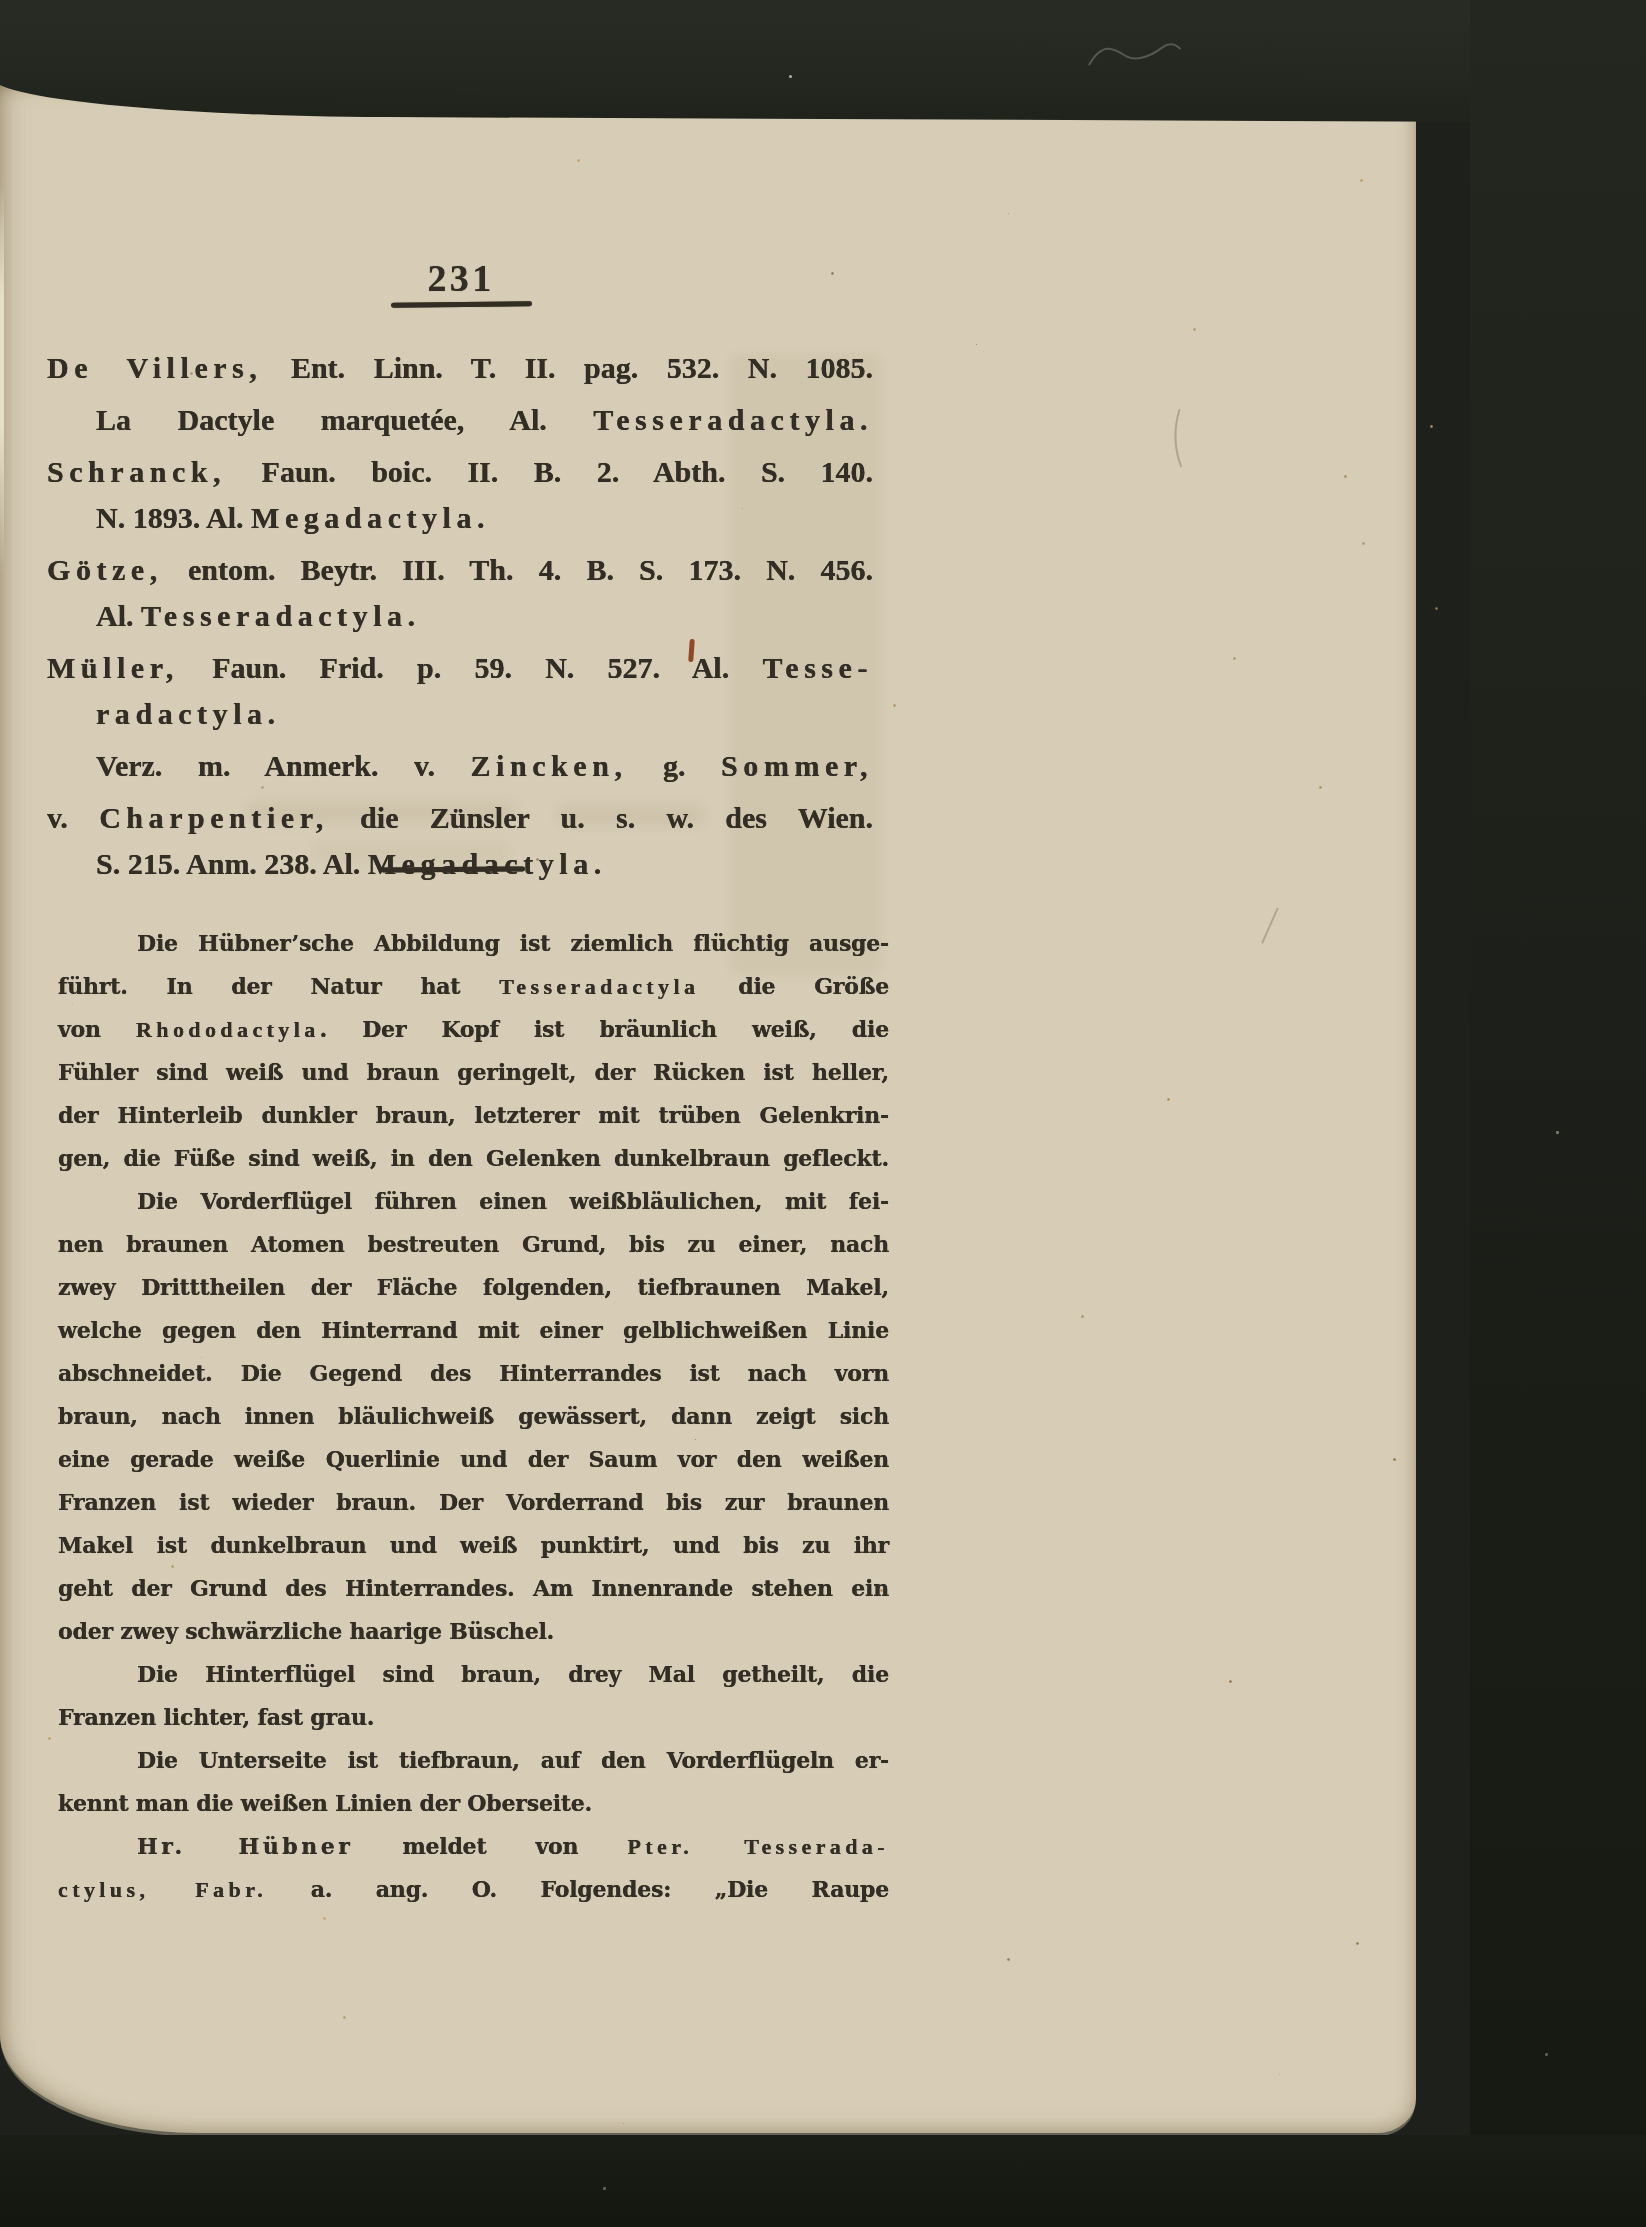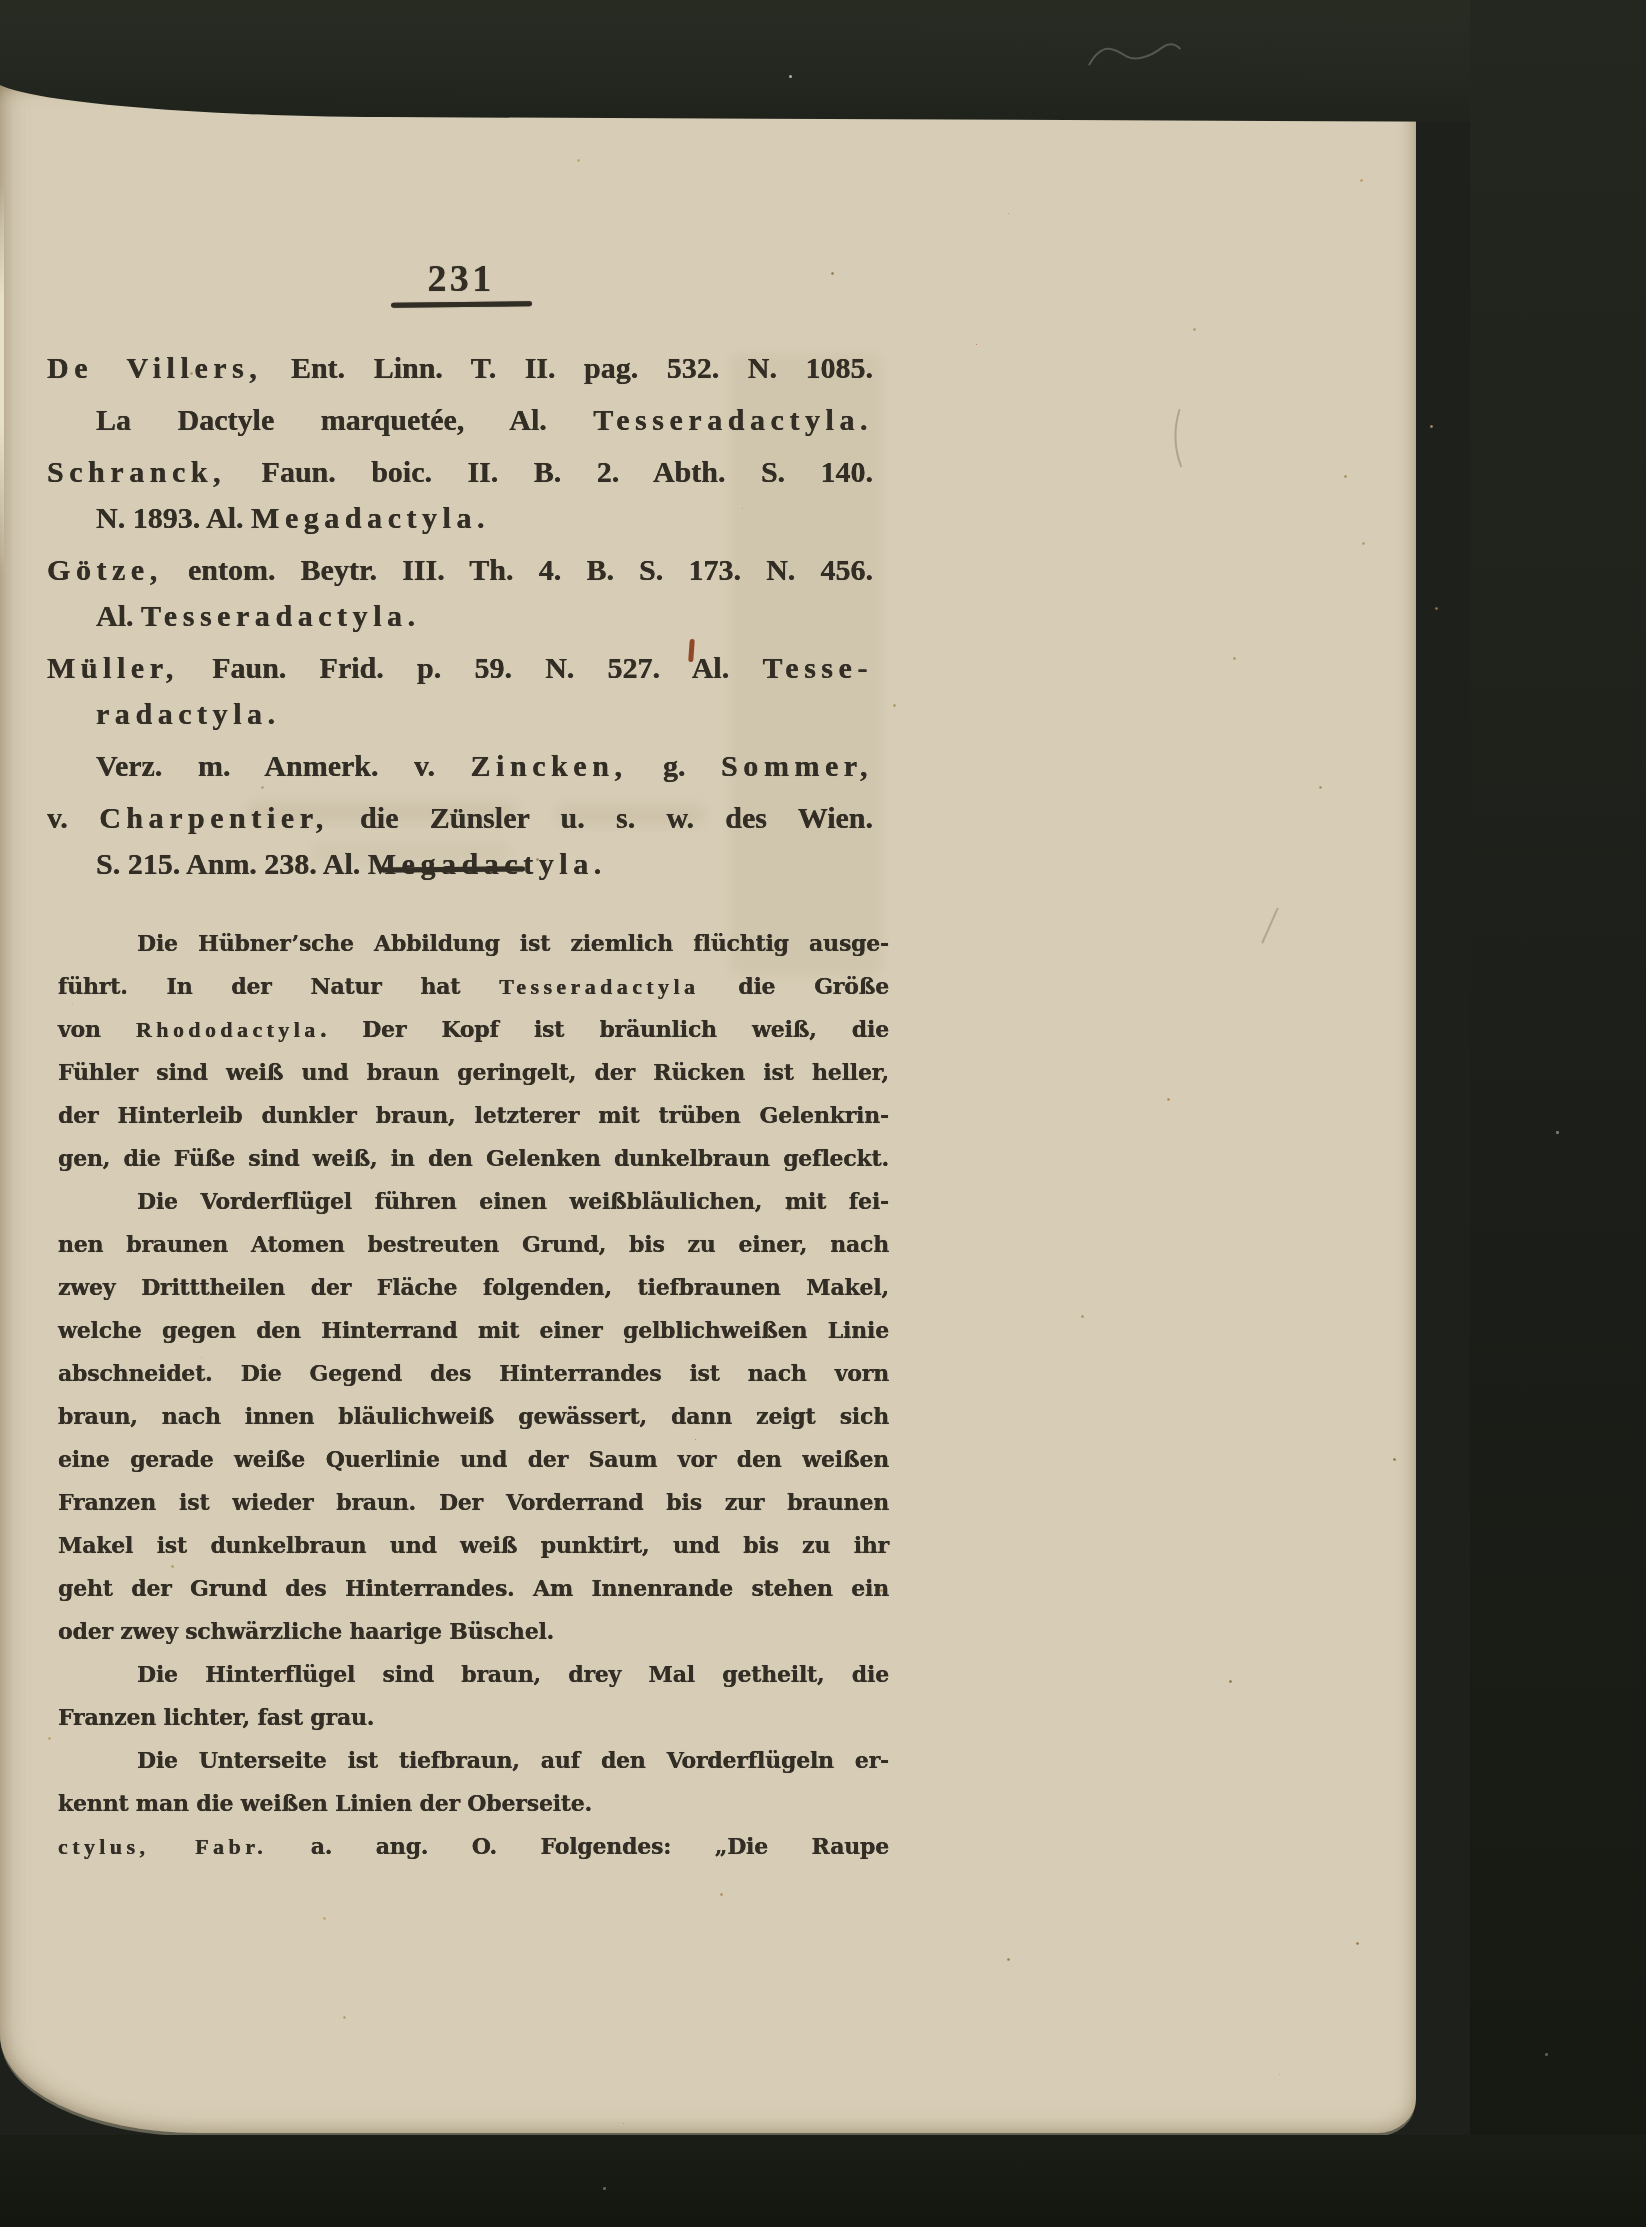--- a/index.html
+++ b/index.html
@@ -202,20 +202,21 @@
         </div>
         <div>
           <div class="tline ind just"><span class="seg seg-f">Die Hinterflügel sind braun, drey Mal getheilt, die</span></div>
           <div class="tline end"><span class="seg seg-f">Franzen lichter, fast grau.</span></div>
         </div>
         <div>
           <div class="tline ind just"><span class="seg seg-f">Die Unterseite ist tiefbraun, auf den Vorderflügeln er-</span></div>
           <div class="tline end"><span class="seg seg-f">kennt man die weißen Linien der Oberseite.</span></div>
         </div>
         <div>
+          <div class="tline ind just"><span class="seg seg-fs">Hr. Hübner</span><span class="seg seg-f"> meldet von </span><span class="seg seg-as">Pter. Tesserada-</span></div>
           <div class="tline just"><span class="seg seg-as">ctylus, Fabr.</span><span class="seg seg-f"> a. ang. O. Folgendes: </span><span class="seg seg-f">„Die Raupe</span></div>
         </div>
       </div>
   </div>
 
   <div class="page-edge-bottom"></div>
 
   <div class="surround-top"></div>
   <div class="surround-right"></div>
   <div class="surround-bottom"></div>

